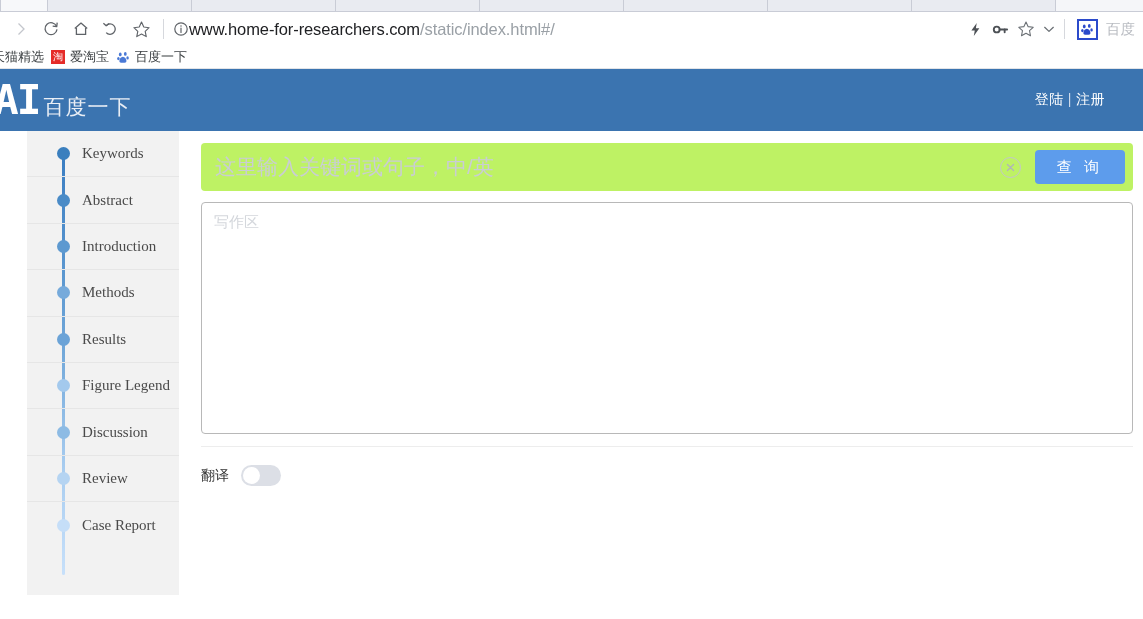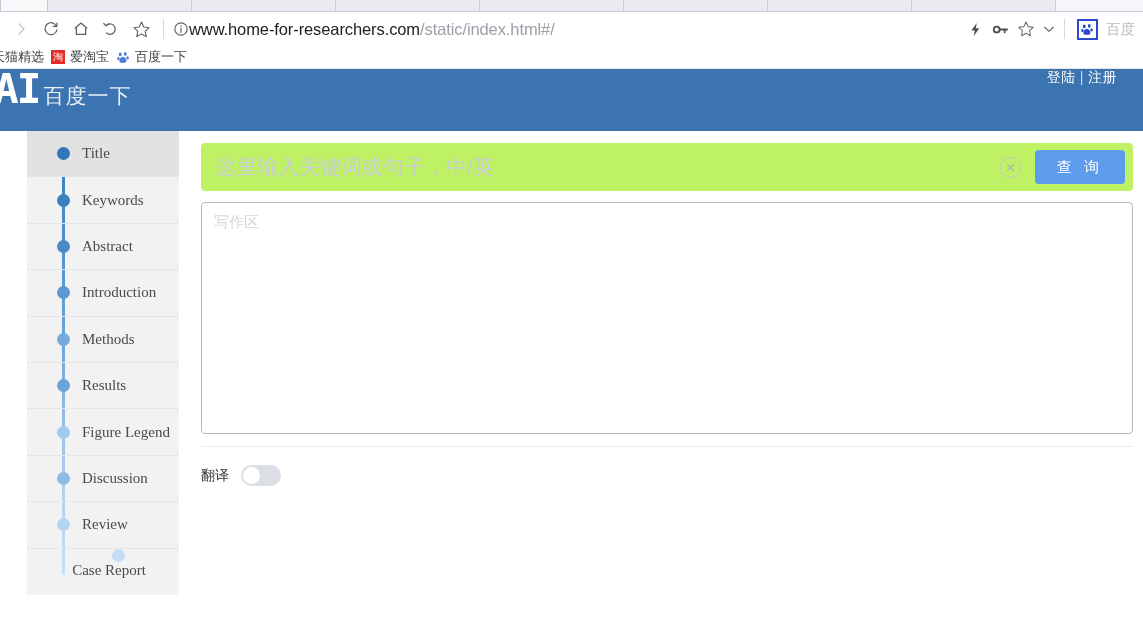--- a/index.html
+++ b/index.html
@@ -94,23 +94,23 @@
     width: 14px; height: 14px; display: flex; align-items: center; justify-content: center;
   }
 
   
   #app { width: 1143px; height: 551px; background: #ffffff; position: relative; }
 
   #app-header {
     height: 62px;
     background: #3b74b0;
     display: flex;
-    align-items: flex-start;
+    align-items: center;
     justify-content: space-between;
-    padding: 0 26px 0 0;
+    padding: 0 38px 0 0;
     box-sizing: border-box;
   }
   #logo-wrap { display: flex; align-items: baseline; margin-left: -6px; }
   #logo-ai {
     font-family: "DejaVu Sans Mono", monospace;
     font-size: 41px;
     font-weight: 700;
     color: #ffffff;
     letter-spacing: -2px;
     line-height: 1;
@@ -395,24 +395,20 @@
     <div id="auth-links" data-name="auth-links">
       <span data-name="auth-login-link">登陆</span><span class="sep" data-name="auth-separator">|</span><span data-name="auth-register-link">注册</span>
     </div>
   </div>
 
   <div id="app-body" data-name="app-body">
 
     <div id="sidebar" data-name="section-sidebar">
       <div id="sidebar-line" data-name="sidebar-timeline-track"></div>
 
-      <div class="side-item active" data-name="sidebar-item-title">
-        <span class="side-dot" data-name="timeline-dot-icon" style="background:#3178b8"></span>
-        <span class="side-label" data-name="sidebar-item-label">Title</span>
-      </div>
       <div class="side-item" data-name="sidebar-item-keywords">
         <span class="side-dot" data-name="timeline-dot-icon" style="background:#3a7fbe"></span>
         <span class="side-label" data-name="sidebar-item-label">Keywords</span>
       </div>
       <div class="side-item" data-name="sidebar-item-abstract">
         <span class="side-dot" data-name="timeline-dot-icon" style="background:#4a8bc7"></span>
         <span class="side-label" data-name="sidebar-item-label">Abstract</span>
       </div>
       <div class="side-item" data-name="sidebar-item-introduction">
         <span class="side-dot" data-name="timeline-dot-icon" style="background:#5d99d0"></span>
@@ -431,21 +427,21 @@
         <span class="side-label" data-name="sidebar-item-label">Figure Legend</span>
       </div>
       <div class="side-item" data-name="sidebar-item-discussion">
         <span class="side-dot" data-name="timeline-dot-icon" style="background:#8dbbe4"></span>
         <span class="side-label" data-name="sidebar-item-label">Discussion</span>
       </div>
       <div class="side-item" data-name="sidebar-item-review">
         <span class="side-dot" data-name="timeline-dot-icon" style="background:#b5d4f2"></span>
         <span class="side-label" data-name="sidebar-item-label">Review</span>
       </div>
-      <div class="side-item" data-name="sidebar-item-case-report" style="border-bottom:none;flex-direction:column;">
+      <div class="side-item" data-name="sidebar-item-case-report" style="border-bottom:none;">
         <span class="side-dot" data-name="timeline-dot-icon" style="background:#c5def8"></span>
         <span class="side-label" data-name="sidebar-item-label">Case Report</span>
       </div>
     </div>
 
     <div id="main" data-name="section-main">
 
       <div id="search-row" data-name="search-bar">
         <input id="search-input" type="text" data-name="search-input" placeholder="这里输入关键词或句子，中/英" style="">
         <span id="clear-icon" data-name="clear-icon">

